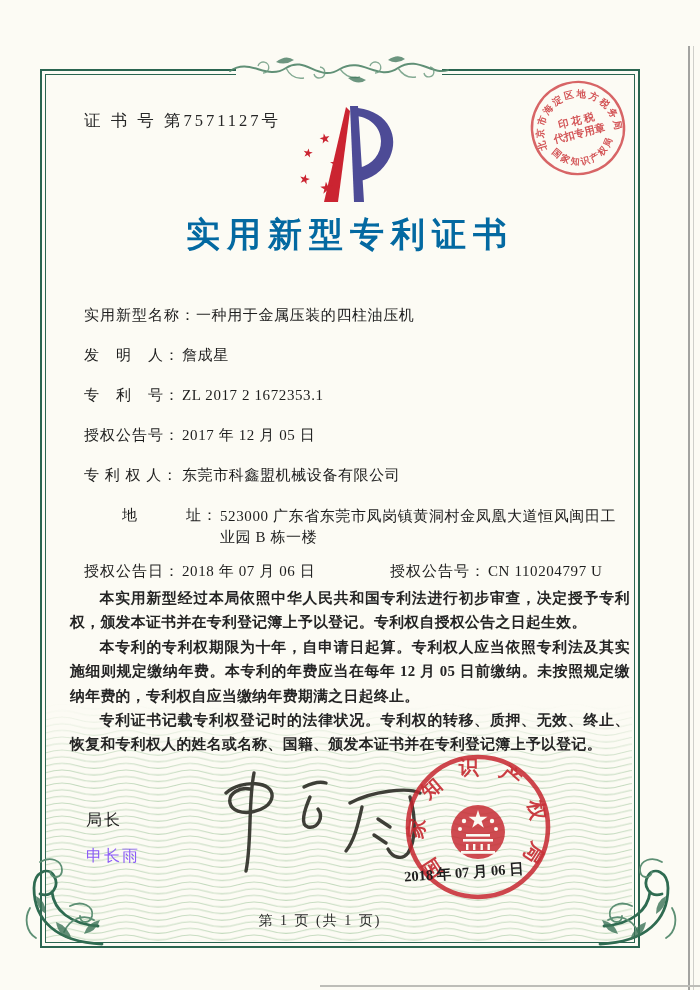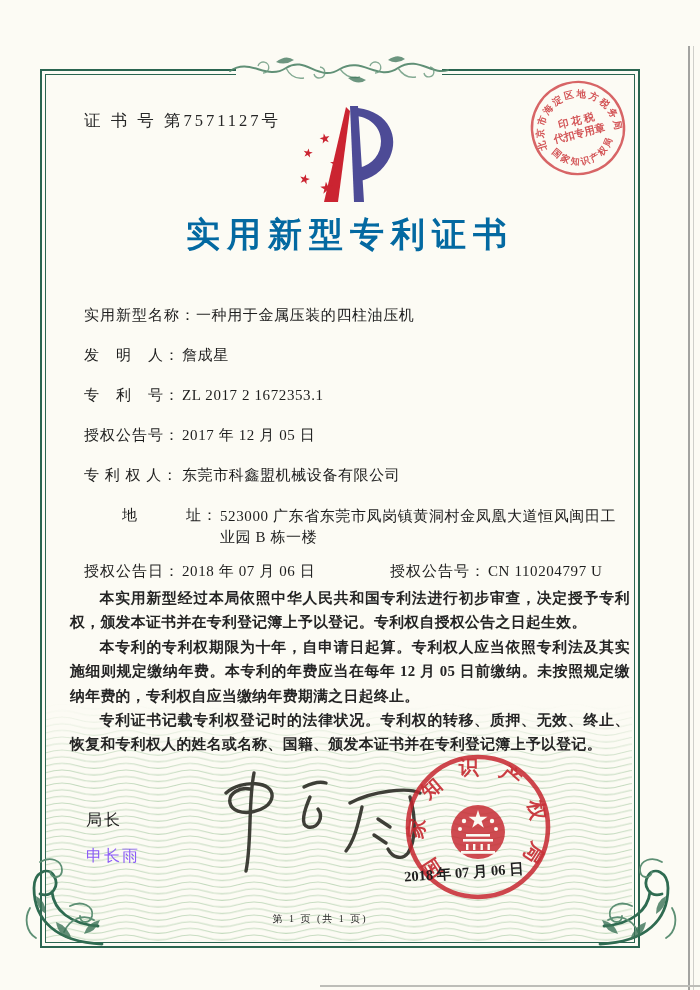--- a/index.html
+++ b/index.html
@@ -43,21 +43,21 @@
   .para{text-indent:2em;margin:0;}
   
   .signer-title{left:86px;top:810px;font-size:16px;letter-spacing:2px;color:#1c1c1c;z-index:4;font-family:Liberation Serif, serif;}
   .signer-name{left:86px;top:846px;font-size:16px;letter-spacing:2px;color:#8b5cf6;z-index:4;}
   .signature{left:172px;top:758px;z-index:5;}
   
   .seal{left:400px;top:748px;z-index:5;opacity:.93;}
   .seal-date{left:404px;top:862px;width:160px;font-size:14.5px;color:#1f1f1f;
              transform:rotate(-4deg);letter-spacing:0;z-index:6;font-weight:600;}
   
-  .footer{left:0;right:60px;top:912px;text-align:center;font-size:10px;
+  .footer{left:0;right:60px;top:912px;text-align:center;font-size:14px;
           letter-spacing:2px;color:#2a2a2a;z-index:4;}
 </style>
 </head>
 <body>
 
 <div class="paper">
 
   <svg class="abs waves" width="586" height="238">
     <defs>
       <pattern id="wavep" patternUnits="userSpaceOnUse" width="64" height="6.6">

